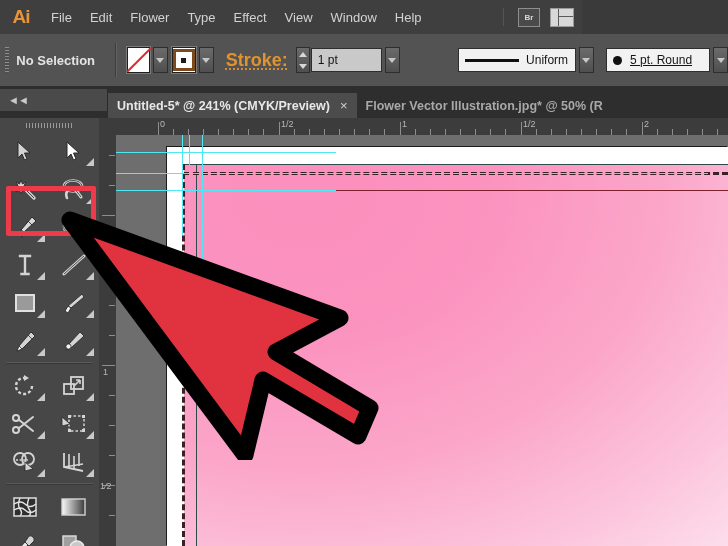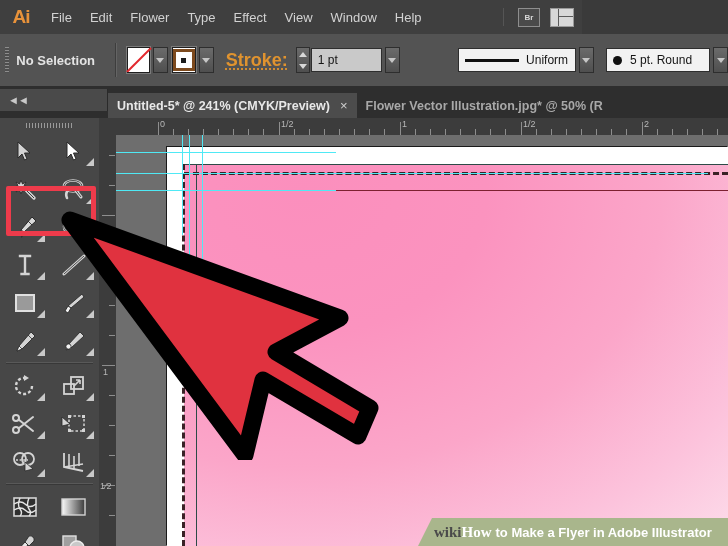--- a/index.html
+++ b/index.html
@@ -81,21 +81,21 @@
   .stepper .up,.stepper .dn{flex:1;display:flex;align-items:center;justify-content:center;}
   .caret-up{width:0;height:0;border-left:4px solid transparent;border-right:4px solid transparent;border-bottom:5px solid #d8d8d8;}
   .caret-dn{width:0;height:0;border-left:4px solid transparent;border-right:4px solid transparent;border-top:5px solid #d8d8d8;}
   .field{
     height:22px;background:#c9c9c9;border:1px solid #2e2e2e;color:#141414;
     font-size:12px;display:flex;align-items:center;padding:0 6px;white-space:nowrap;
   }
   .field.white{background:#f2f2f2;}
   .field.w-stroke{width:66px;}
   .field.w-profile{width:120px;margin-left:46px;}
-  .field.w-brush{width:104px;}
+  .field.w-brush{width:104px;text-decoration:underline;}
   .line-prev{width:54px;height:3px;background:#111;margin-right:7px;flex:none;}
   .dot-prev{width:9px;height:9px;border-radius:50%;background:#111;margin-right:8px;flex:none;}
 
   
   .tabbar{
     position:absolute;left:0;top:86px;width:728px;height:32px;
     background:#2e2e2e;border-bottom:1px solid #1c1c1c;
     display:flex;align-items:flex-end;
   }
   .collapse-btn{
@@ -576,19 +576,14 @@
   </div>
 
   <div class="hl-box"></div>
 
   <div class="cursor-arrow">
     <svg width="340" height="260" viewBox="0 0 340 260">
       <path d="M30 20 L205 255 L223 180 L318 236 L330 208 L236 152 L300 118 Z" fill="#e0323f" stroke="#000000" stroke-width="17" stroke-linejoin="round" stroke-linecap="round"></path>
     </svg>
   </div>
 
-  <div class="wikibanner">
-    <span class="wk">wiki</span>
-      <span class="hw">How</span>
-    <span class="rest">to Make a Flyer in Adobe Illustrator</span>
-  </div>
 
 </div>
 
 </body></html>

